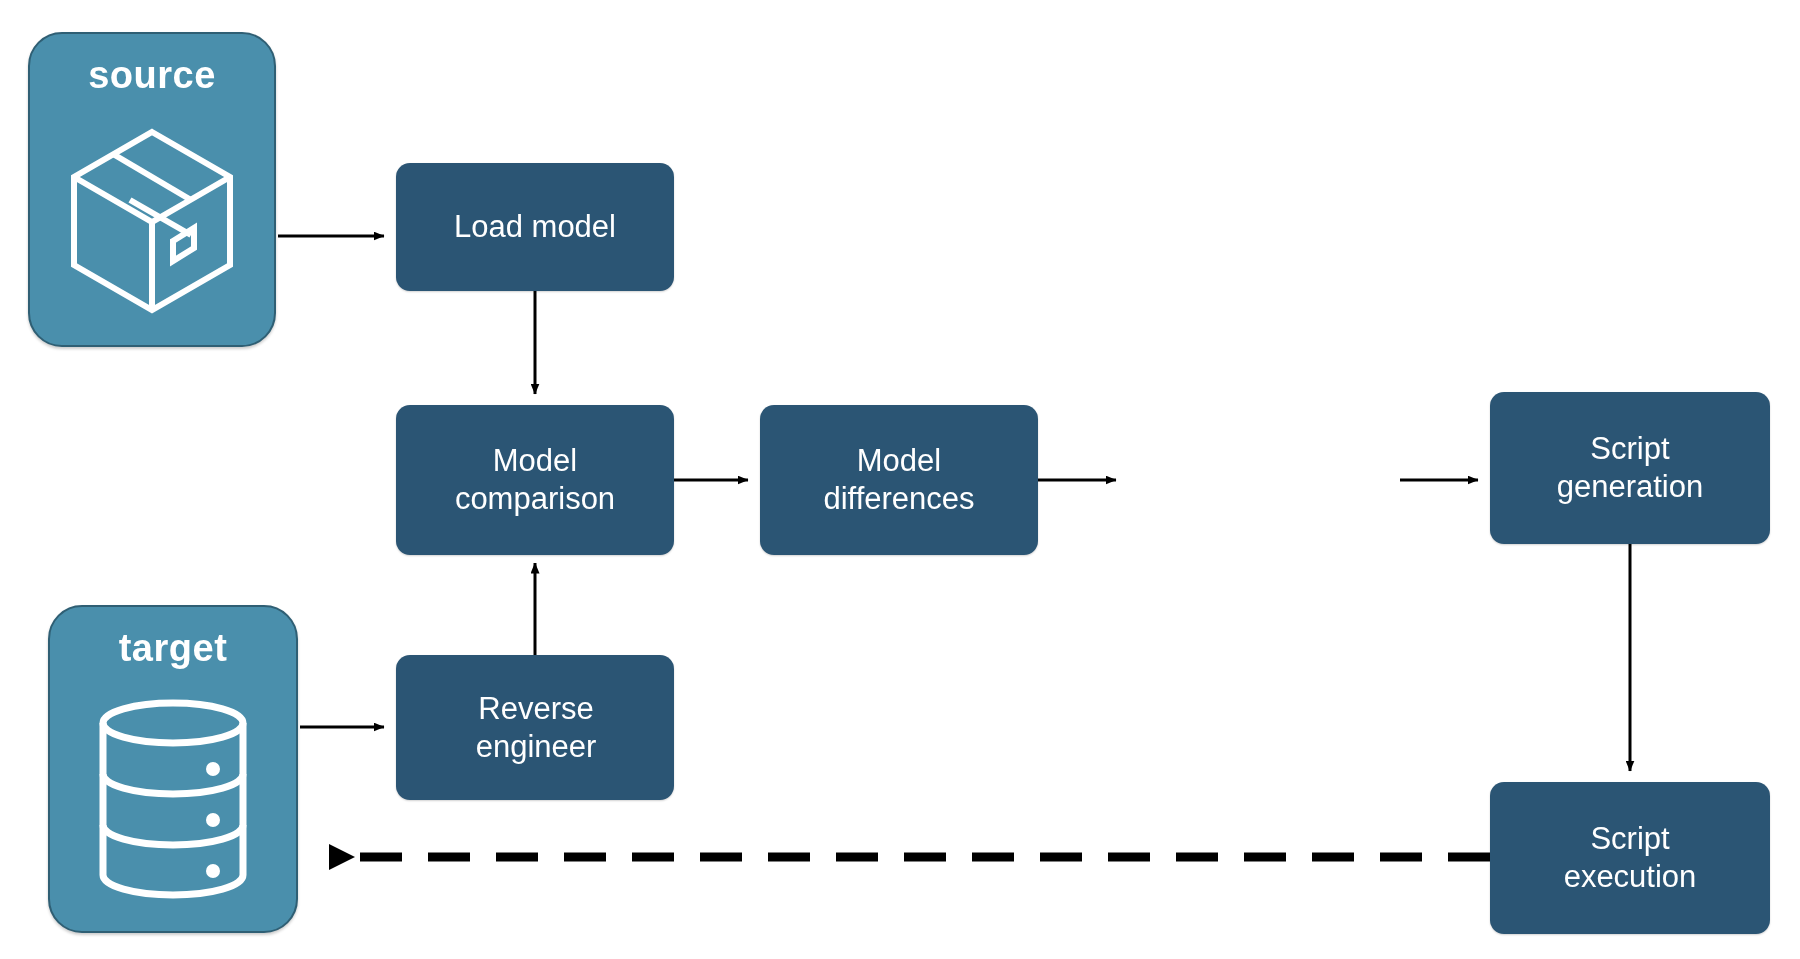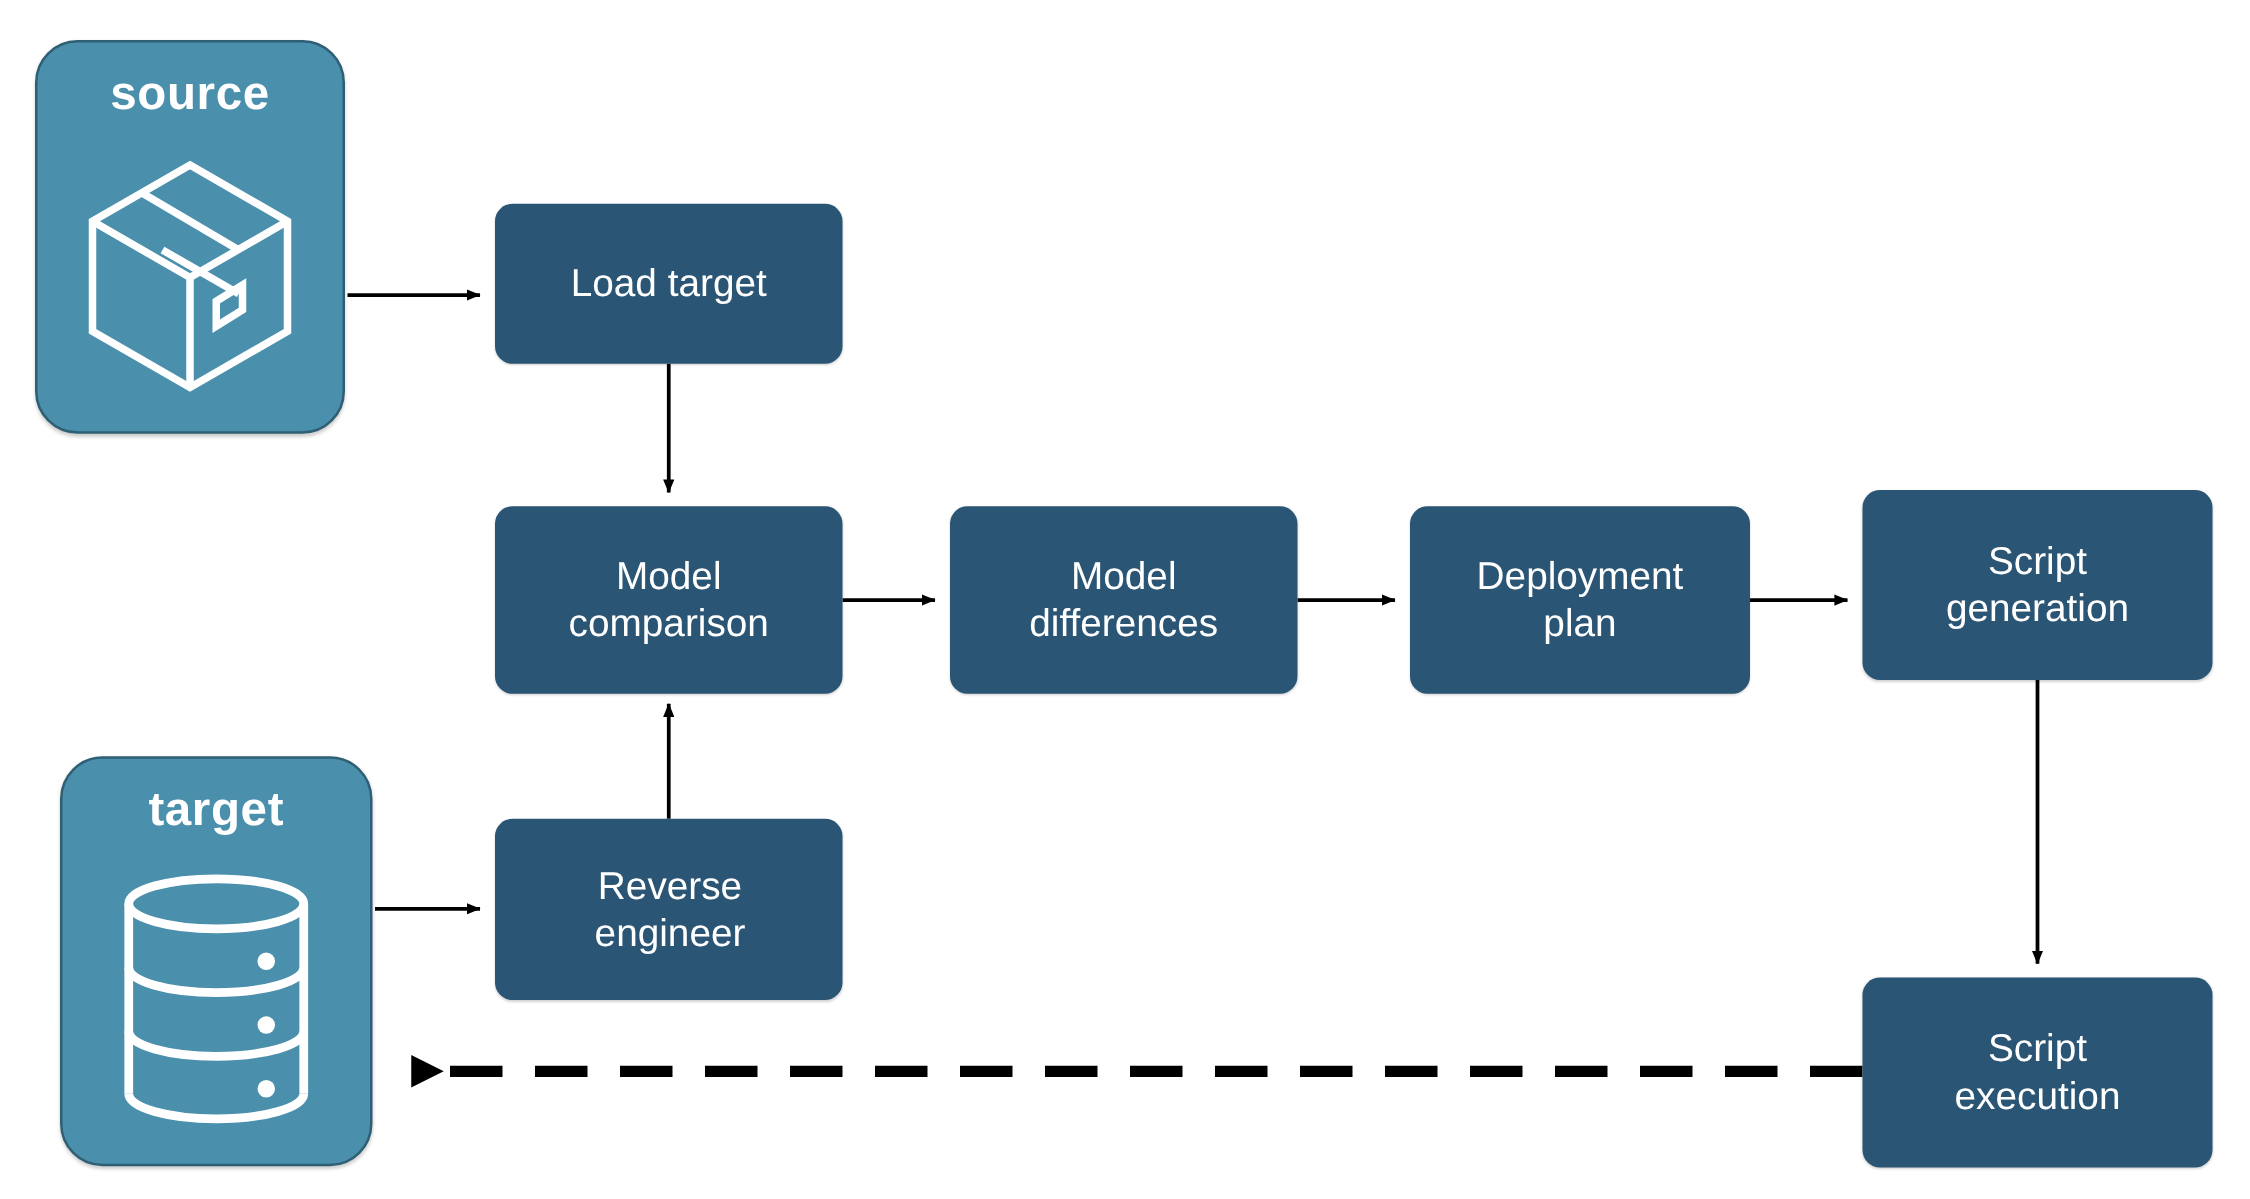--- a/index.html
+++ b/index.html
@@ -157,37 +157,33 @@
           <path d="M49 30 L127 76"></path>
           <path d="M66 76 L127 111"></path>
         </g>
 
         <path d="M109 117 L130 104 L130 124 L109 137 Z" fill="none" stroke="#ffffff" stroke-width="6"></path>
       </svg>
     </div>
   </div>
 
   <div class="process-box" style="left:396px; top:163px; width:278px; height:128px;">
-    <span class="label">Load target</span>
+    <span class="label">Load model</span>
   </div>
 
   <div class="process-box" style="left:396px; top:405px; width:278px; height:150px;">
     <span class="label">Model
 comparison</span>
   </div>
 
   <div class="process-box" style="left:760px; top:405px; width:278px; height:150px;">
     <span class="label">Model
 differences</span>
   </div>
 
-  <div class="process-box" style="left:1128px; top:405px; width:272px; height:150px;">
-    <span class="label">Deployment
-plan</span>
-  </div>
 
   <div class="process-box" style="left:1490px; top:392px; width:280px; height:152px;">
     <span class="label">Script
 generation</span>
   </div>
 
   <div class="process-box" style="left:396px; top:655px; width:278px; height:145px;padding-left:12px;">
     <span class="label">Reverse
 engineer</span>
   </div>

